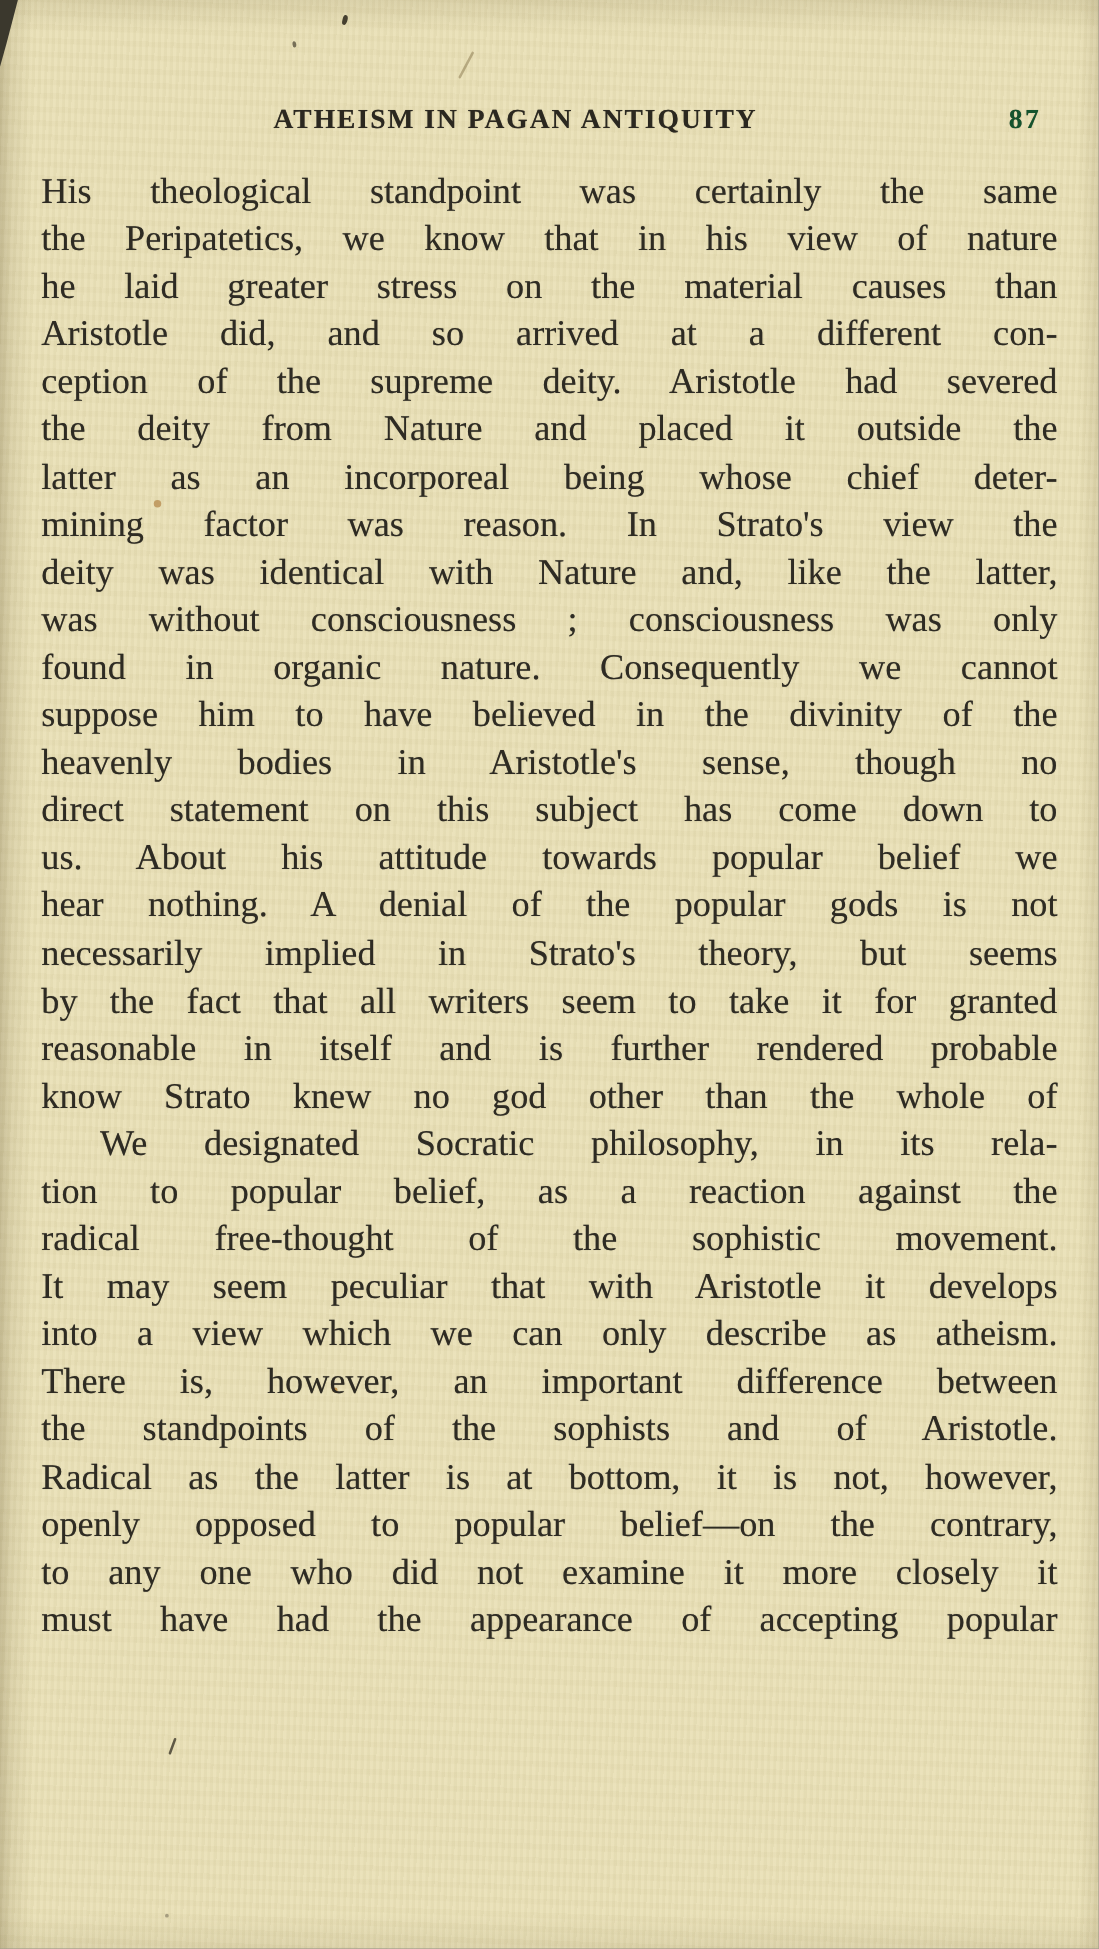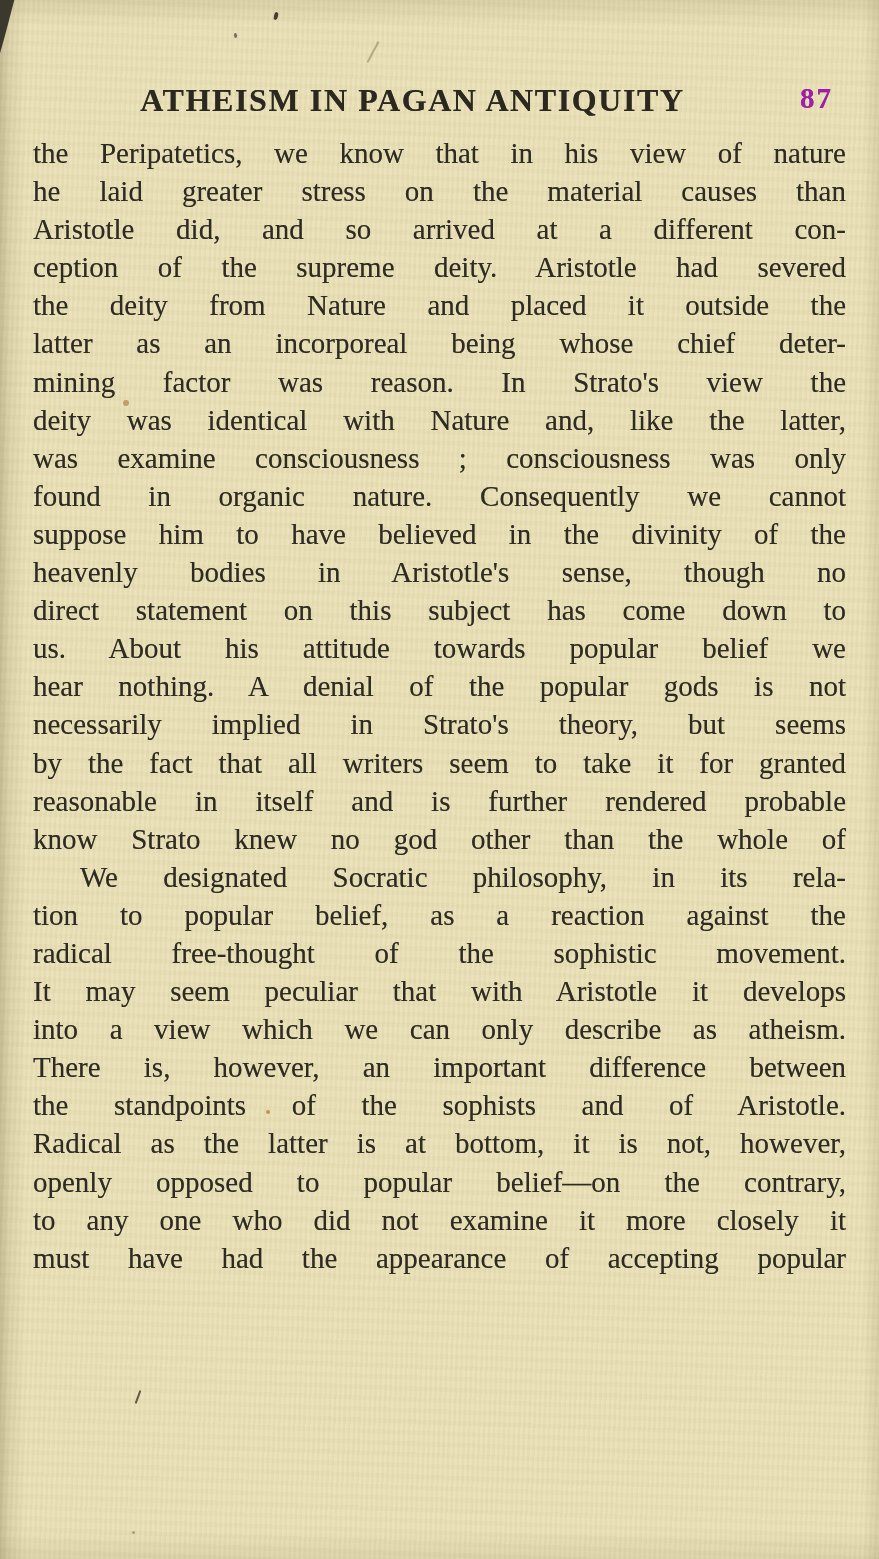--- a/index.html
+++ b/index.html
@@ -66,34 +66,34 @@
     position: absolute;
     top: 82px; left: 0; right: 0;
     height: 34px;
     z-index: 5;
   }
   .header .title {
     position: absolute;
     left: 50%;
     transform: translateX(calc(-50% - 27px));
     font-weight: bold;
-    font-size: 32px;
+    font-size: 22px;
     letter-spacing: 1.6px;
     white-space: nowrap;
     color: #2b2820;
     text-shadow: 0 0 0.6px rgba(43,40,32,0.6);
   }
   .header .pagenum {
     position: absolute;
     right: 46px;
     top: 0;
     font-weight: bold;
-    font-size: 29px;
+    font-size: 22px;
     letter-spacing: 2px;
-    color: #a21caf;
+    color: #14532d;
     text-shadow: 0 0 0.6px rgba(43,40,32,0.6);
   }
 
   .body-text {
     position: absolute;
     top: 134px;
     left: 33px;
     width: 813px;
     z-index: 5;
     font-size: 29px;
@@ -121,29 +121,30 @@
   <div class="speck s5"></div>
   <div class="speck s6"></div>
   <div class="speck s7"></div>
 
   <div class="header">
     <div class="title">ATHEISM IN PAGAN ANTIQUITY</div>
     <div class="pagenum">87</div>
   </div>
 
   <div class="body-text">
+    <div class="ln">His theological standpoint was certainly the same</div>
     <div class="ln">the Peripatetics, we know that in his view of nature</div>
     <div class="ln">he laid greater stress on the material causes than</div>
     <div class="ln">Aristotle did, and so arrived at a different con-</div>
     <div class="ln">ception of the supreme deity. Aristotle had severed</div>
     <div class="ln">the deity from Nature and placed it outside the</div>
     <div class="ln">latter as an incorporeal being whose chief deter-</div>
     <div class="ln">mining factor was reason. In Strato's view the</div>
     <div class="ln">deity was identical with Nature and, like the latter,</div>
-    <div class="ln">was examine consciousness ; consciousness was only</div>
+    <div class="ln">was without consciousness ; consciousness was only</div>
     <div class="ln">found in organic nature. Consequently we cannot</div>
     <div class="ln">suppose him to have believed in the divinity of the</div>
     <div class="ln">heavenly bodies in Aristotle's sense, though no</div>
     <div class="ln">direct statement on this subject has come down to</div>
     <div class="ln">us. About his attitude towards popular belief we</div>
     <div class="ln">hear nothing. A denial of the popular gods is not</div>
     <div class="ln">necessarily implied in Strato's theory, but seems</div>
     <div class="ln">by the fact that all writers seem to take it for granted</div>
     <div class="ln">reasonable in itself and is further rendered probable</div>
     <div class="ln">know Strato knew no god other than the whole of</div>

